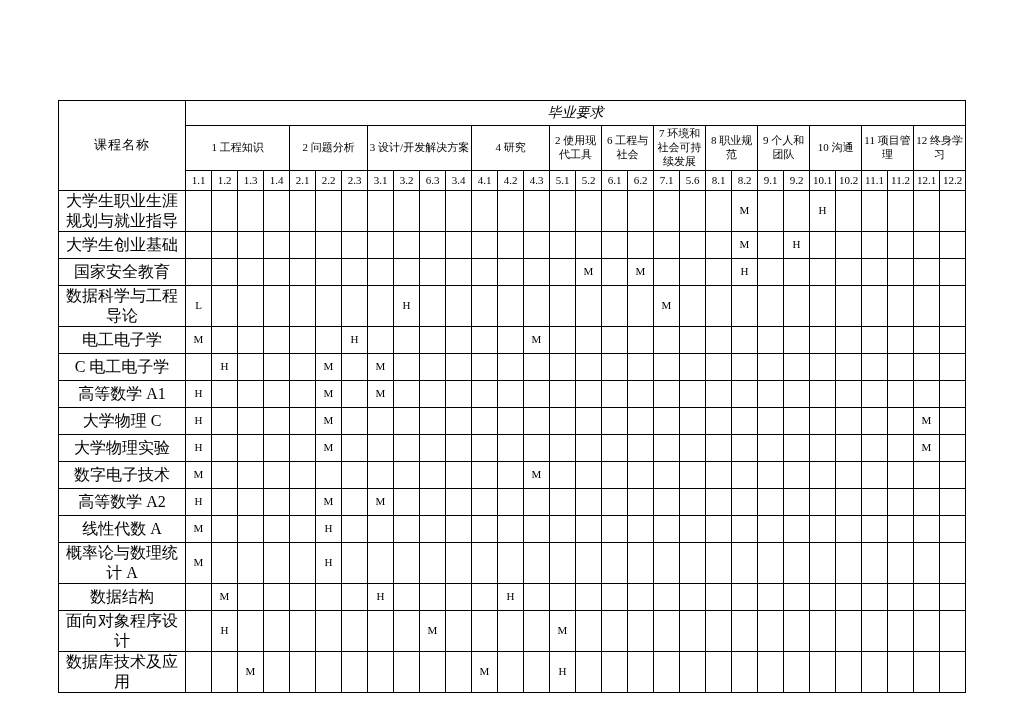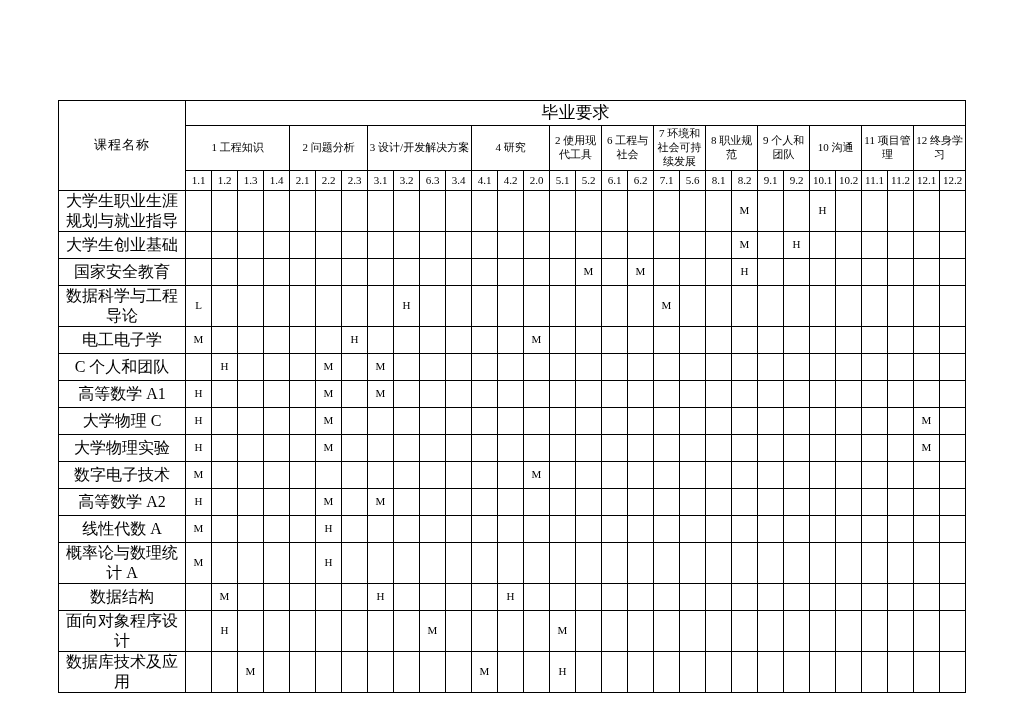--- a/index.html
+++ b/index.html
@@ -35,22 +35,23 @@
     font-weight: normal;
     line-height: 1.25;
     overflow: hidden;
   }
   .corner-cell {
     width: 126px;
     font-size: 13px;
     letter-spacing: 1px;
   }
   .top-title {
-    font-size: 17px;
+    font-size: 14px;
     height: 24px;
+    font-style: italic;
   }
   .group-cell {
     height: 44px;
     font-size: 11px;
     padding: 0 1px;
   }
   .sub-cell {
     height: 19px;
     font-size: 11px;
   }
@@ -96,21 +97,21 @@
           <td class="sub-cell">1.4</td>
           <td class="sub-cell">2.1</td>
           <td class="sub-cell">2.2</td>
           <td class="sub-cell">2.3</td>
           <td class="sub-cell">3.1</td>
           <td class="sub-cell">3.2</td>
           <td class="sub-cell">6.3</td>
           <td class="sub-cell">3.4</td>
           <td class="sub-cell">4.1</td>
           <td class="sub-cell">4.2</td>
-          <td class="sub-cell">2.0</td>
+          <td class="sub-cell">4.3</td>
           <td class="sub-cell">5.1</td>
           <td class="sub-cell">5.2</td>
           <td class="sub-cell">6.1</td>
           <td class="sub-cell">6.2</td>
           <td class="sub-cell">7.1</td>
           <td class="sub-cell">5.6</td>
           <td class="sub-cell">8.1</td>
           <td class="sub-cell">8.2</td>
           <td class="sub-cell">9.1</td>
           <td class="sub-cell">9.2</td>
@@ -282,21 +283,21 @@
           <td class="mark-cell"></td>
           <td class="mark-cell"></td>
           <td class="mark-cell"></td>
           <td class="mark-cell"></td>
           <td class="mark-cell"></td>
           <td class="mark-cell"></td>
           <td class="mark-cell"></td>
           <td class="mark-cell"></td>
         </tr>
         <tr>
-          <td class="course-cell">C 个人和团队</td>
+          <td class="course-cell">C 电工电子学</td>
           <td class="mark-cell"></td>
           <td class="mark-cell">H</td>
           <td class="mark-cell"></td>
           <td class="mark-cell"></td>
           <td class="mark-cell"></td>
           <td class="mark-cell">M</td>
           <td class="mark-cell"></td>
           <td class="mark-cell">M</td>
           <td class="mark-cell"></td>
           <td class="mark-cell"></td>

